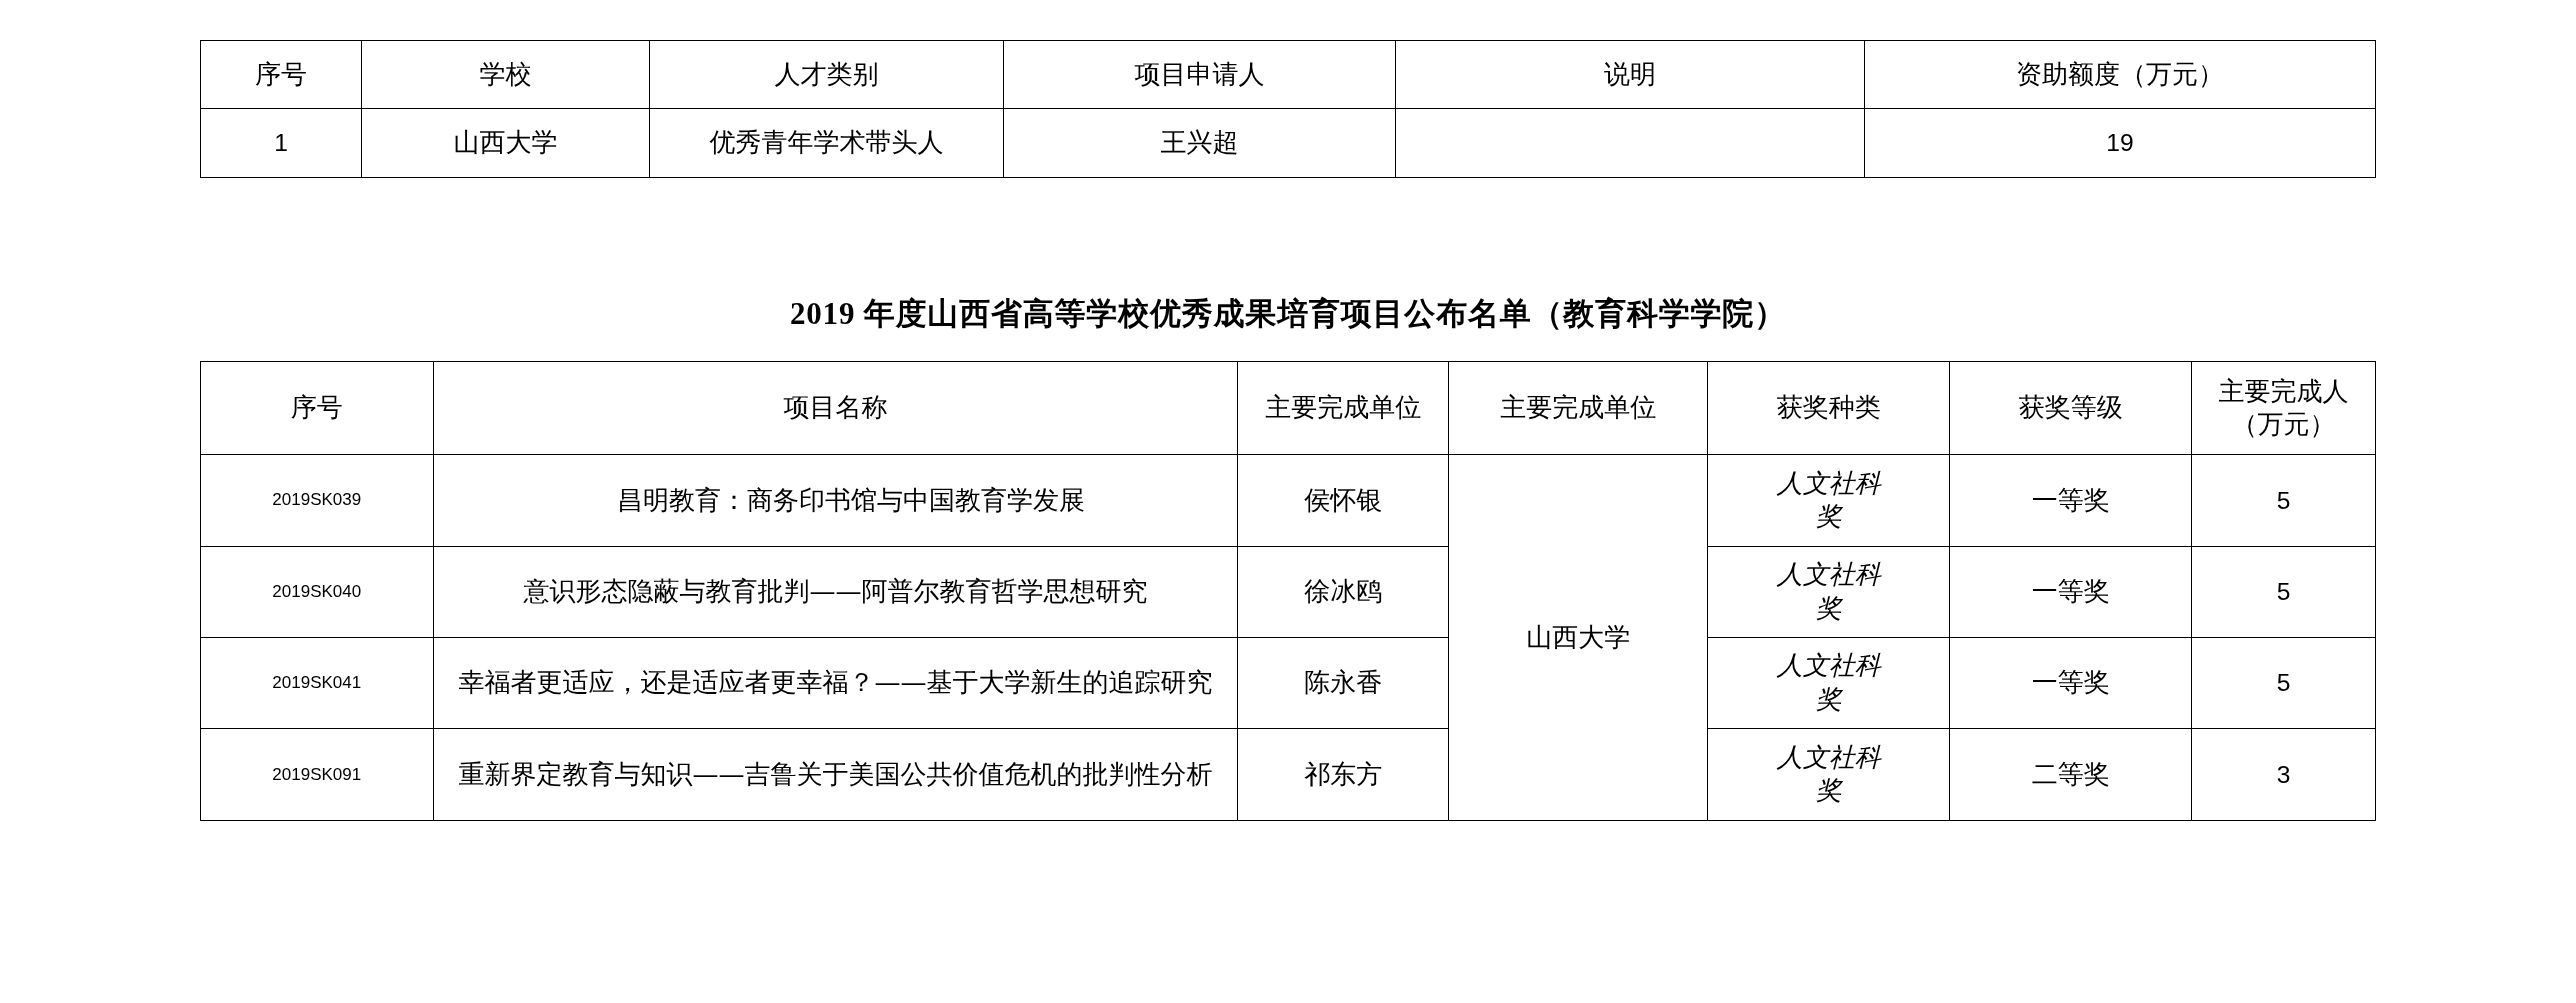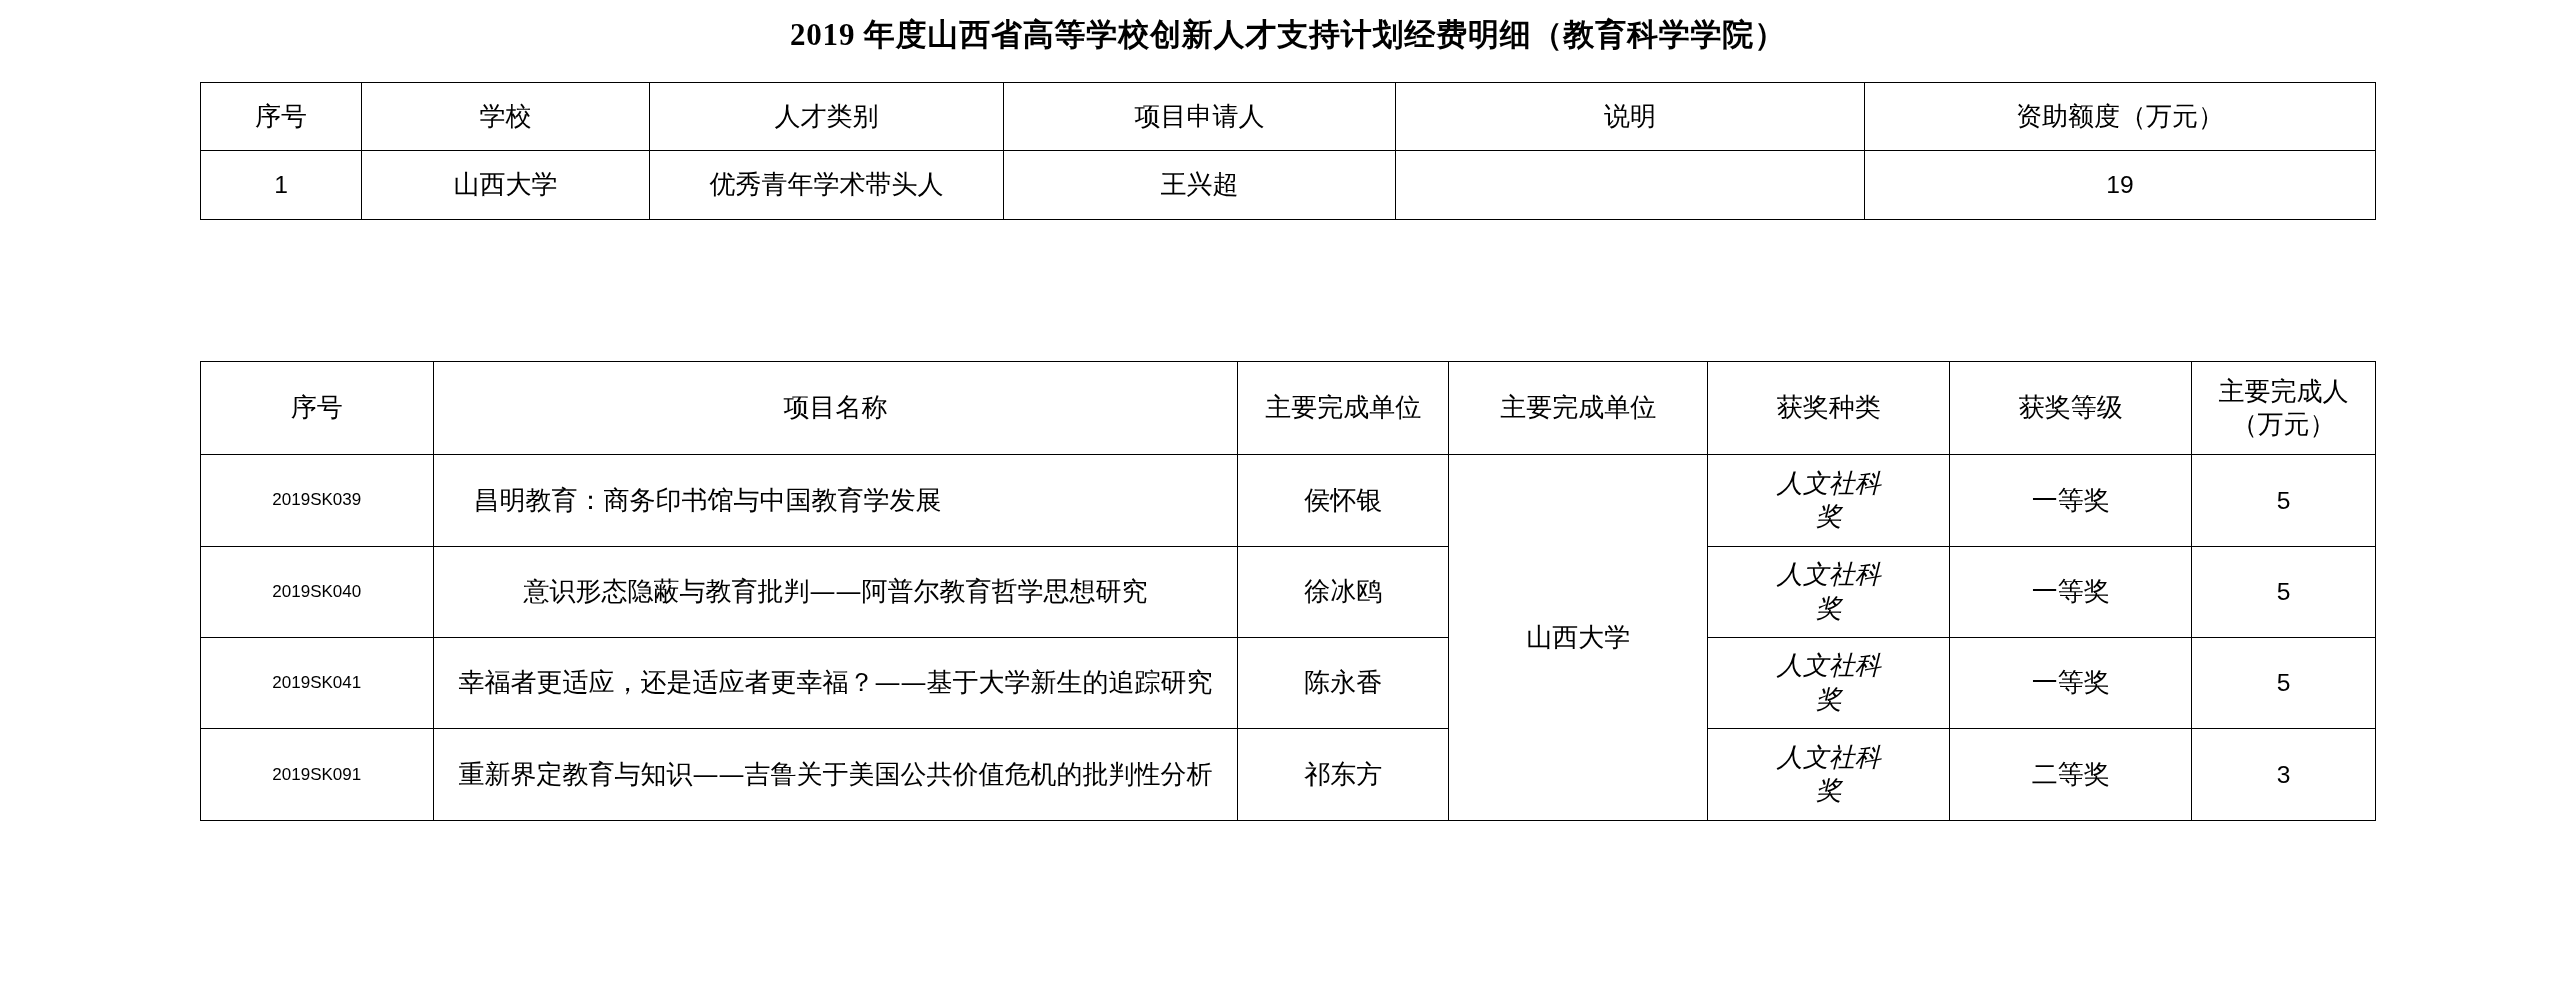--- a/index.html
+++ b/index.html
@@ -81,21 +81,21 @@
   }
   #table-awards tbody td {
     height: 75px;
   }
   .cell-left {
     text-align: center;
     padding-left: 14px;
     padding-right: 14px;
   }
   .cell-name-center {
-    text-align: left;
+    text-align: center;
     padding-left: 40px;
   }
   .two-line {
     line-height: 1.3;
     font-style: italic;
   }
   .id-cell {
     font-family: "Liberation Sans", sans-serif;
     font-size: 17px;
   }
@@ -103,21 +103,20 @@
     font-family: "Liberation Sans", sans-serif;
     font-size: 24.6px;
   }
 </style>
 </head>
 <body>
 
 <div class="page">
 
   <div class="section" id="section-1">
-    <div class="doc-title">2019 年度山西省高等学校创新人才支持计划经费明细（教育科学学院）</div>
 
     <table id="table-funding">
       <colgroup>
         <col class="c0">
           <col class="c1">
           <col class="c2">
           <col class="c3">
           <col class="c4">
           <col class="c5">
       </colgroup>
@@ -138,20 +137,21 @@
           <td>优秀青年学术带头人</td>
           <td>王兴超</td>
           <td></td>
           <td class="num-cell">19</td>
         </tr>
       </tbody>
     </table>
   </div>
 
   <div class="section" id="section-2">
+    <div class="doc-title">2019 年度山西省高等学校优秀成果培育项目公布名单（教育科学学院）</div>
 
     <table id="table-awards">
       <colgroup>
         <col class="a0">
           <col class="a1">
           <col class="a2">
           <col class="a3">
           <col class="a4">
           <col class="a5">
           <col class="a6">

